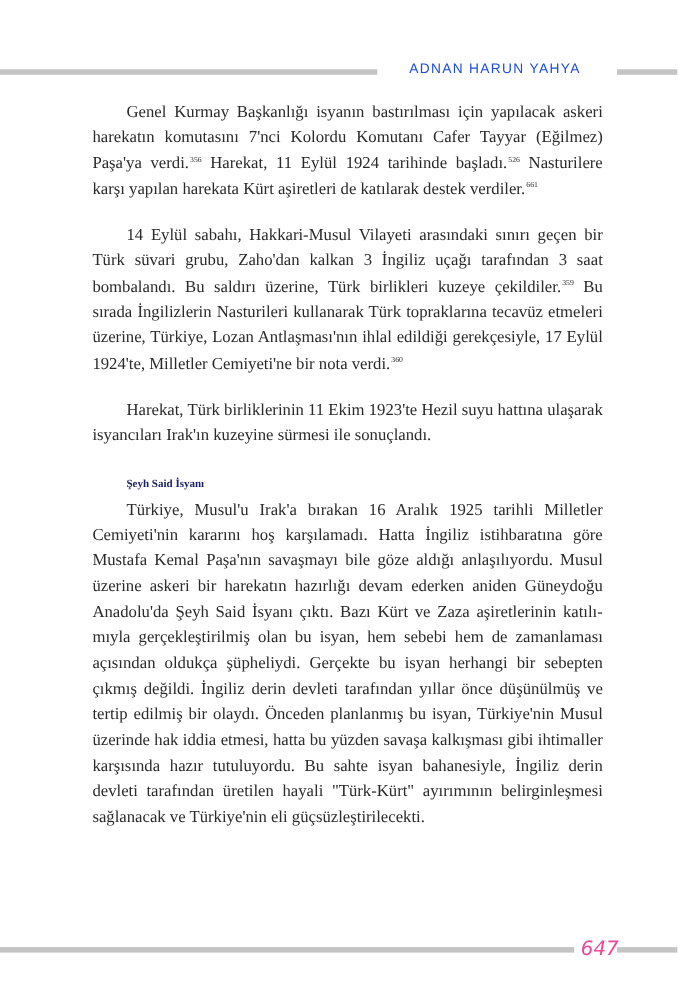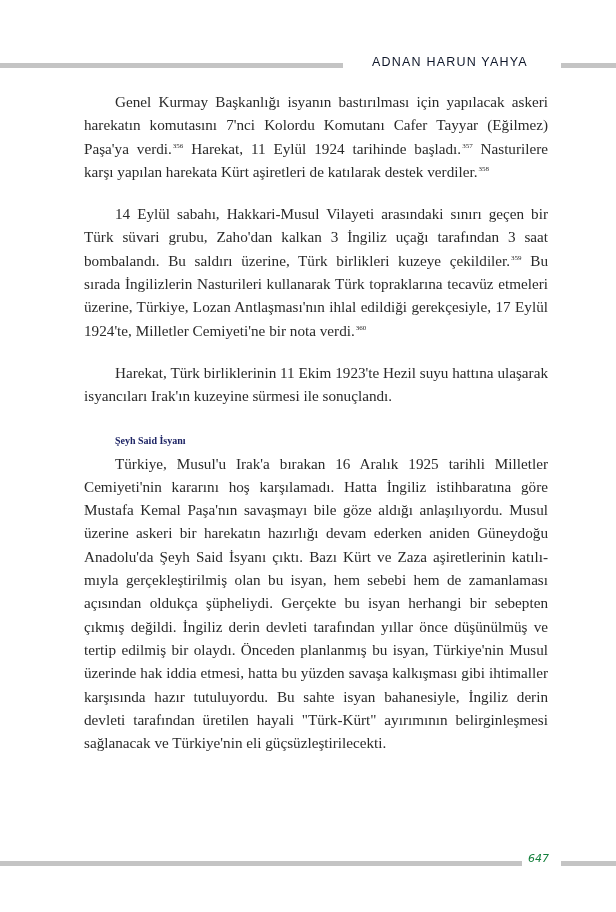--- a/index.html
+++ b/index.html
@@ -2,41 +2,41 @@
 <html><head>
 <meta charset="utf-8">
 <style>
   html, body { margin: 0; padding: 0; background: #ffffff; }
   body { width: 616px; height: 912px; position: relative; overflow: hidden;
          font-family: "Liberation Serif", "DejaVu Serif", serif; color: #2a2a2a; }
   .bar { position: absolute; height: 5px; background: #c4c4c4; }
   #hdr-left { left: 0; width: 343px; top: 63px; }
   #hdr-right { left: 561px; width: 55px; top: 63px; }
   #running-head { position: absolute; left: 372px; top: 55px; font-family: "Liberation Sans", "DejaVu Sans", sans-serif;
-                  font-size: 12.5px; letter-spacing: 1.2px; color: #0f172a; white-space: nowrap; }
+                  font-size: 12.5px; letter-spacing: 1.2px; color: #1d4ed8; white-space: nowrap; }
   #ftr-left { left: 0; width: 522px; top: 861px; }
   #ftr-right { left: 561px; width: 55px; top: 861px; }
   #page-number { position: absolute; left: 528px; top: 852px; font-family: "DejaVu Sans", sans-serif;
-                 font-style: italic; font-size: 11px; color: #15803d; text-align: right; }
+                 font-style: italic; font-size: 18px; color: #ec4899; text-align: right; }
   #body { position: absolute; left: 84px; top: 90px; width: 464px; }
   p { margin: 0; font-size: 15.2px; line-height: 23.3px; text-align: justify; text-indent: 31px; }
   p + p { margin-top: 19px; }
   sup { font-size: 7px; line-height: 0; vertical-align: 6px; margin-left: 1px; }
   h2 { margin: 22px 0 0 31px; font-size: 10px; font-weight: bold; color: #1c2364; line-height: 22px; }
 </style>
 </head>
 <body>
 
 <div class="bar" id="hdr-left"></div>
 <div id="running-head">ADNAN HARUN YAHYA</div>
 <div class="bar" id="hdr-right"></div>
 
 <div id="body">
   <div id="before">
-      <p><span>Genel Kurmay Başkanlığı isyanın bastırılması için yapılacak askeri harekatın komutasını 7'nci Kolordu Komutanı Cafer Tayyar (Eğilmez) Paşa'ya verdi.</span><sup>356</sup><span> Harekat, 11 Eylül 1924 tarihinde başladı.</span><sup>357</sup><span> Nasturilere karşı yapılan harekata Kürt aşiretleri de katılarak destek verdiler.</span><sup>358</sup></p>
+      <p><span>Genel Kurmay Başkanlığı isyanın bastırılması için yapılacak askeri harekatın komutasını 7'nci Kolordu Komutanı Cafer Tayyar (Eğilmez) Paşa'ya verdi.</span><sup>356</sup><span> Harekat, 11 Eylül 1924 tarihinde başladı.</span><sup>526</sup><span> Nasturilere karşı yapılan harekata Kürt aşiretleri de katılarak destek verdiler.</span><sup>661</sup></p>
       <p><span>14 Eylül sabahı, Hakkari-Musul Vilayeti arasındaki sınırı geçen bir Türk süvari grubu, Zaho'dan kalkan 3 İngiliz uçağı tarafından 3 saat bombalandı. Bu saldırı üzerine, Türk birlikleri kuzeye çekildiler.</span><sup>359</sup><span> Bu sırada İngilizlerin Nasturileri kullanarak Türk topraklarına tecavüz etmeleri üzerine, Türkiye, Lozan Antlaşması'nın ihlal edildiği gerekçesiy­le, 17 Eylül 1924'te, Milletler Cemiyeti'ne bir nota verdi.</span><sup>360</sup></p>
       <p><span>Harekat, Türk birliklerinin 11 Ekim 1923'te Hezil suyu hattına ula­şarak isyancıları Irak'ın kuzeyine sürmesi ile sonuçlandı.</span></p>
     </div>
   <h2>Şeyh Said İsyanı</h2>
   <div id="after">
       <p><span>Türkiye, Musul'u Irak'a bırakan 16 Aralık 1925 tarihli Milletler Cemiyeti'nin kararını hoş karşılamadı. Hatta İngiliz istihbaratına göre Mustafa Kemal Paşa'nın savaşmayı bile göze aldığı anlaşılıyordu. Musul üzerine askeri bir harekatın hazırlığı devam ederken aniden Güneydoğu Anadolu'da Şeyh Said İsyanı çıktı. Bazı Kürt ve Zaza aşiretlerinin katılı­mıyla gerçekleştirilmiş olan bu isyan, hem sebebi hem de zamanlaması açısından oldukça şüpheliydi. Gerçekte bu isyan herhangi bir sebepten çıkmış değildi. İngiliz derin devleti tarafından yıllar önce düşünülmüş ve tertip edilmiş bir olaydı. Önceden planlanmış bu isyan, Türkiye'nin Musul üzerinde hak iddia etmesi, hatta bu yüzden savaşa kalkışması gibi ihtimaller karşısında hazır tutuluyordu. Bu sahte isyan bahanesiyle, İngi­liz derin devleti tarafından üretilen hayali "Türk-Kürt" ayırımının belir­ginleşmesi sağlanacak ve Türkiye'nin eli güçsüzleştirilecekti.</span></p>
     </div>
 </div>
 
 <div class="bar" id="ftr-left"></div>

